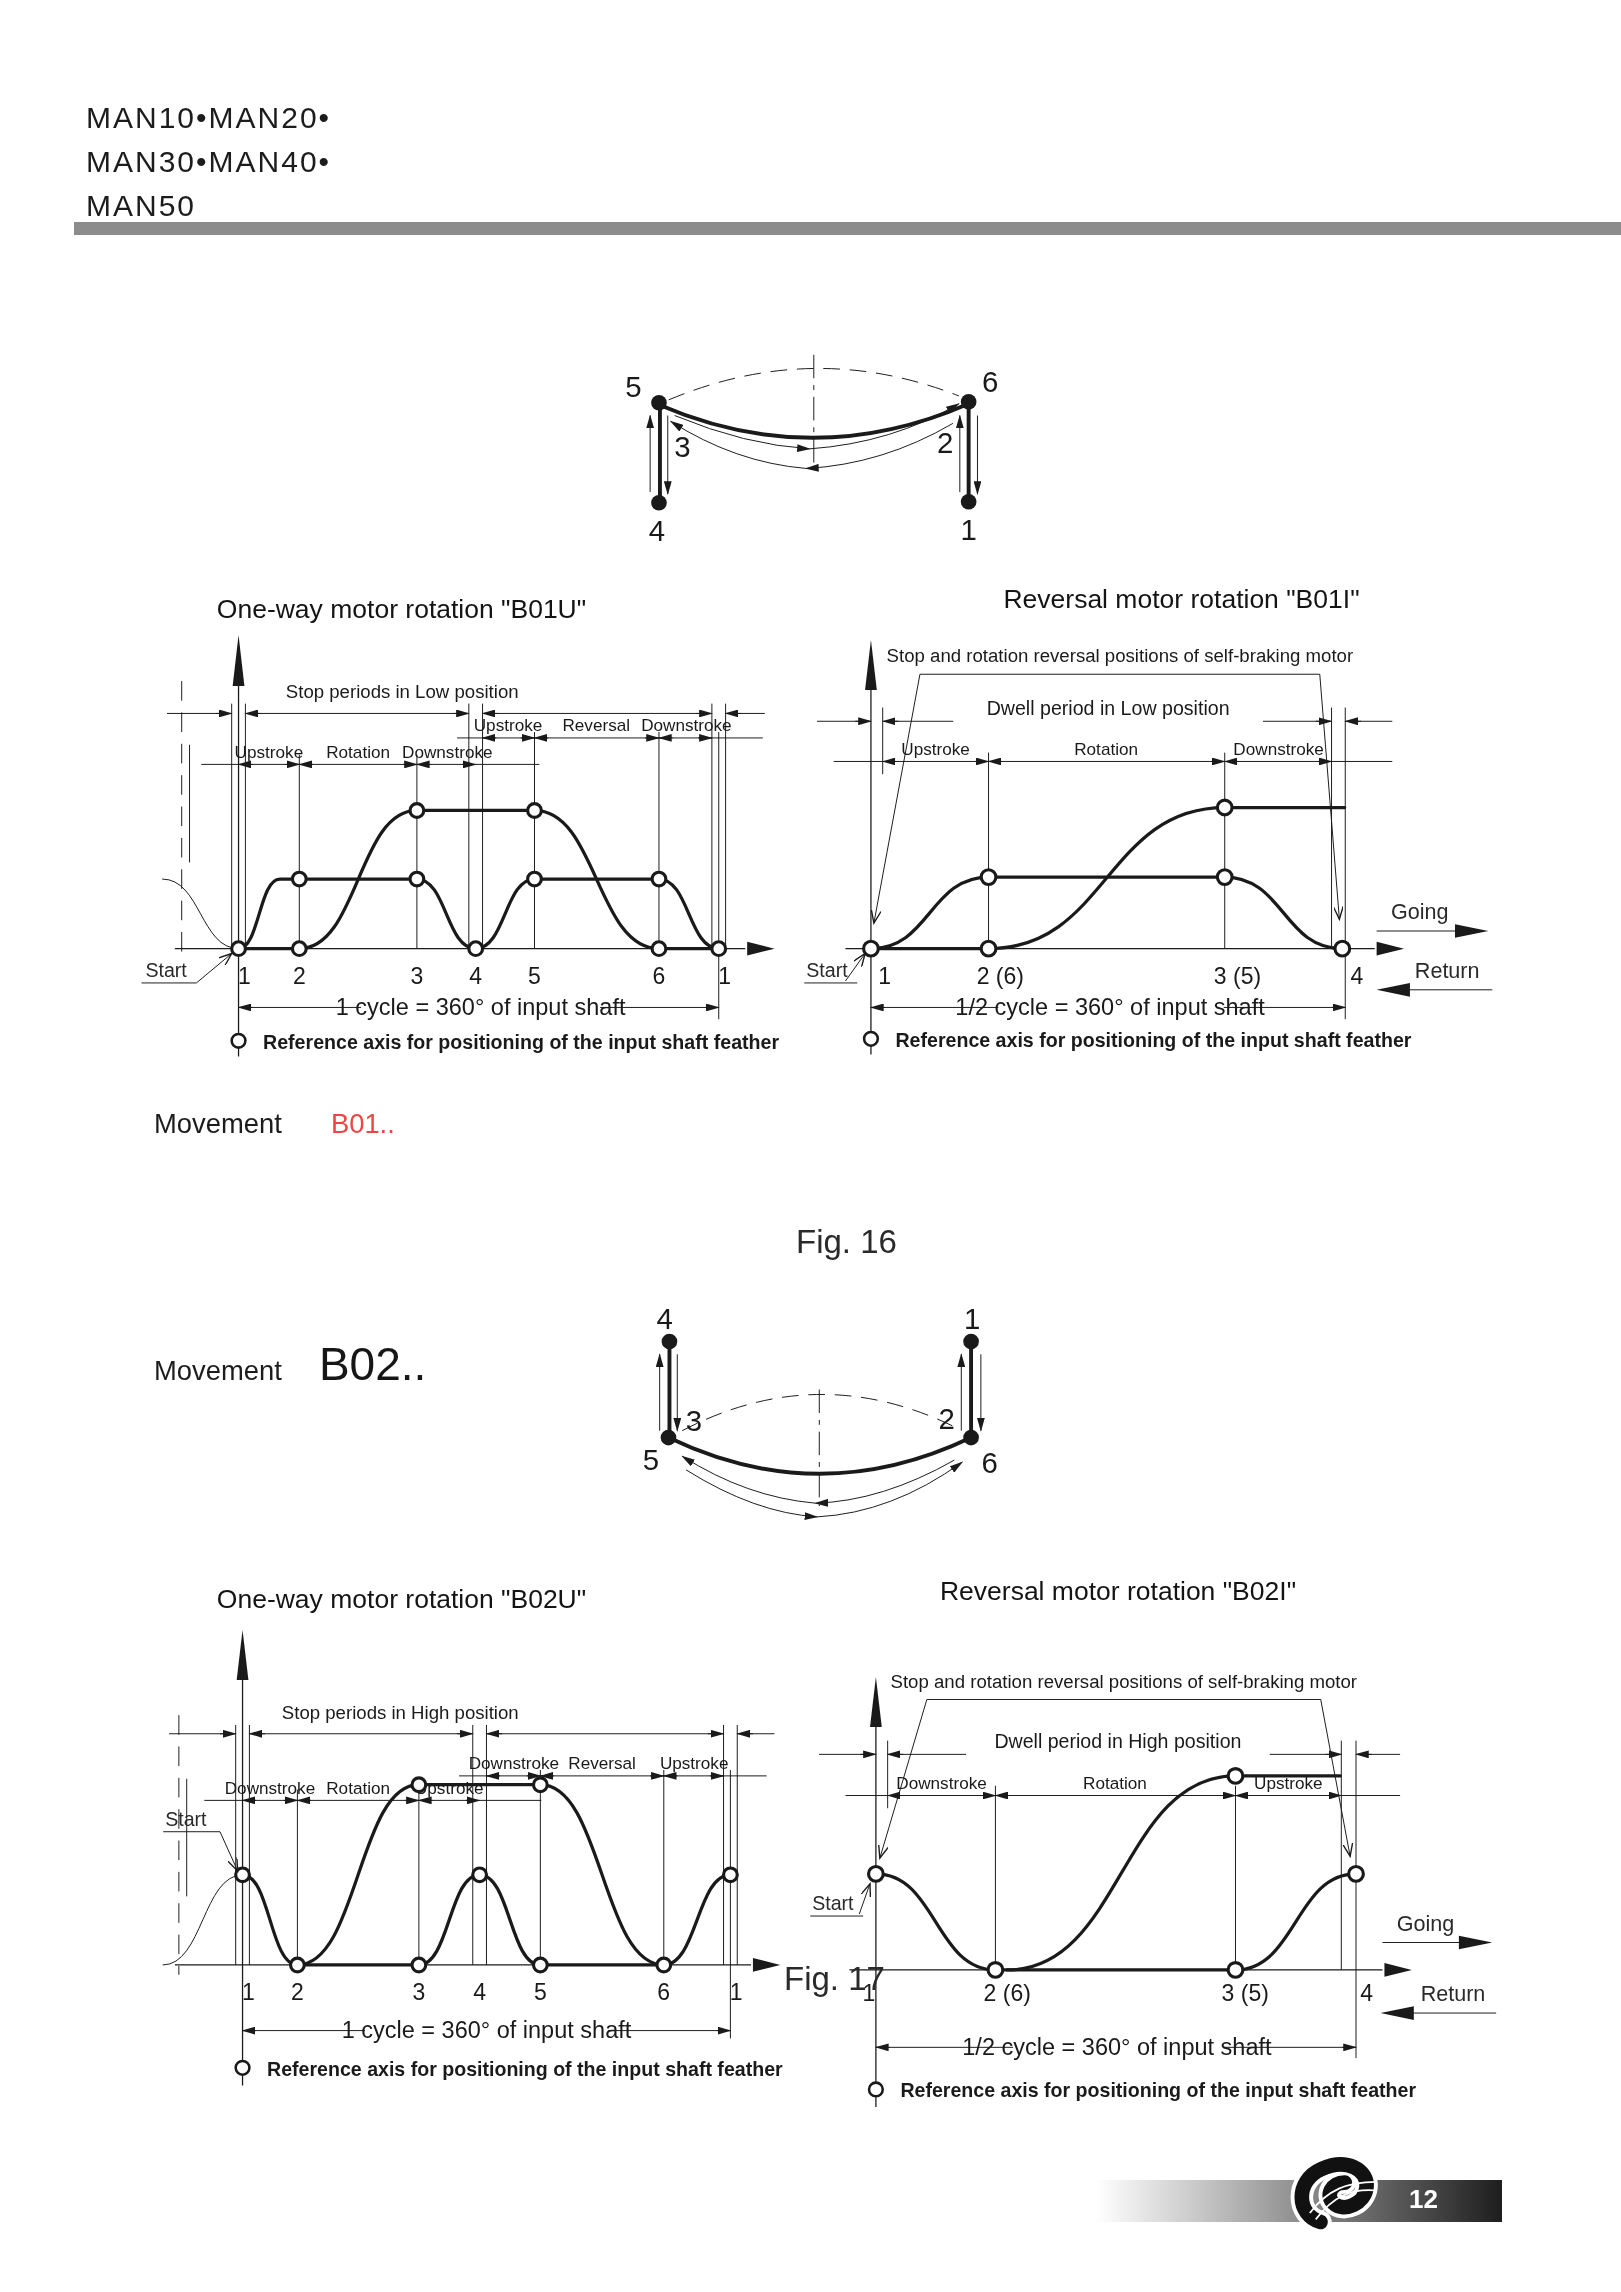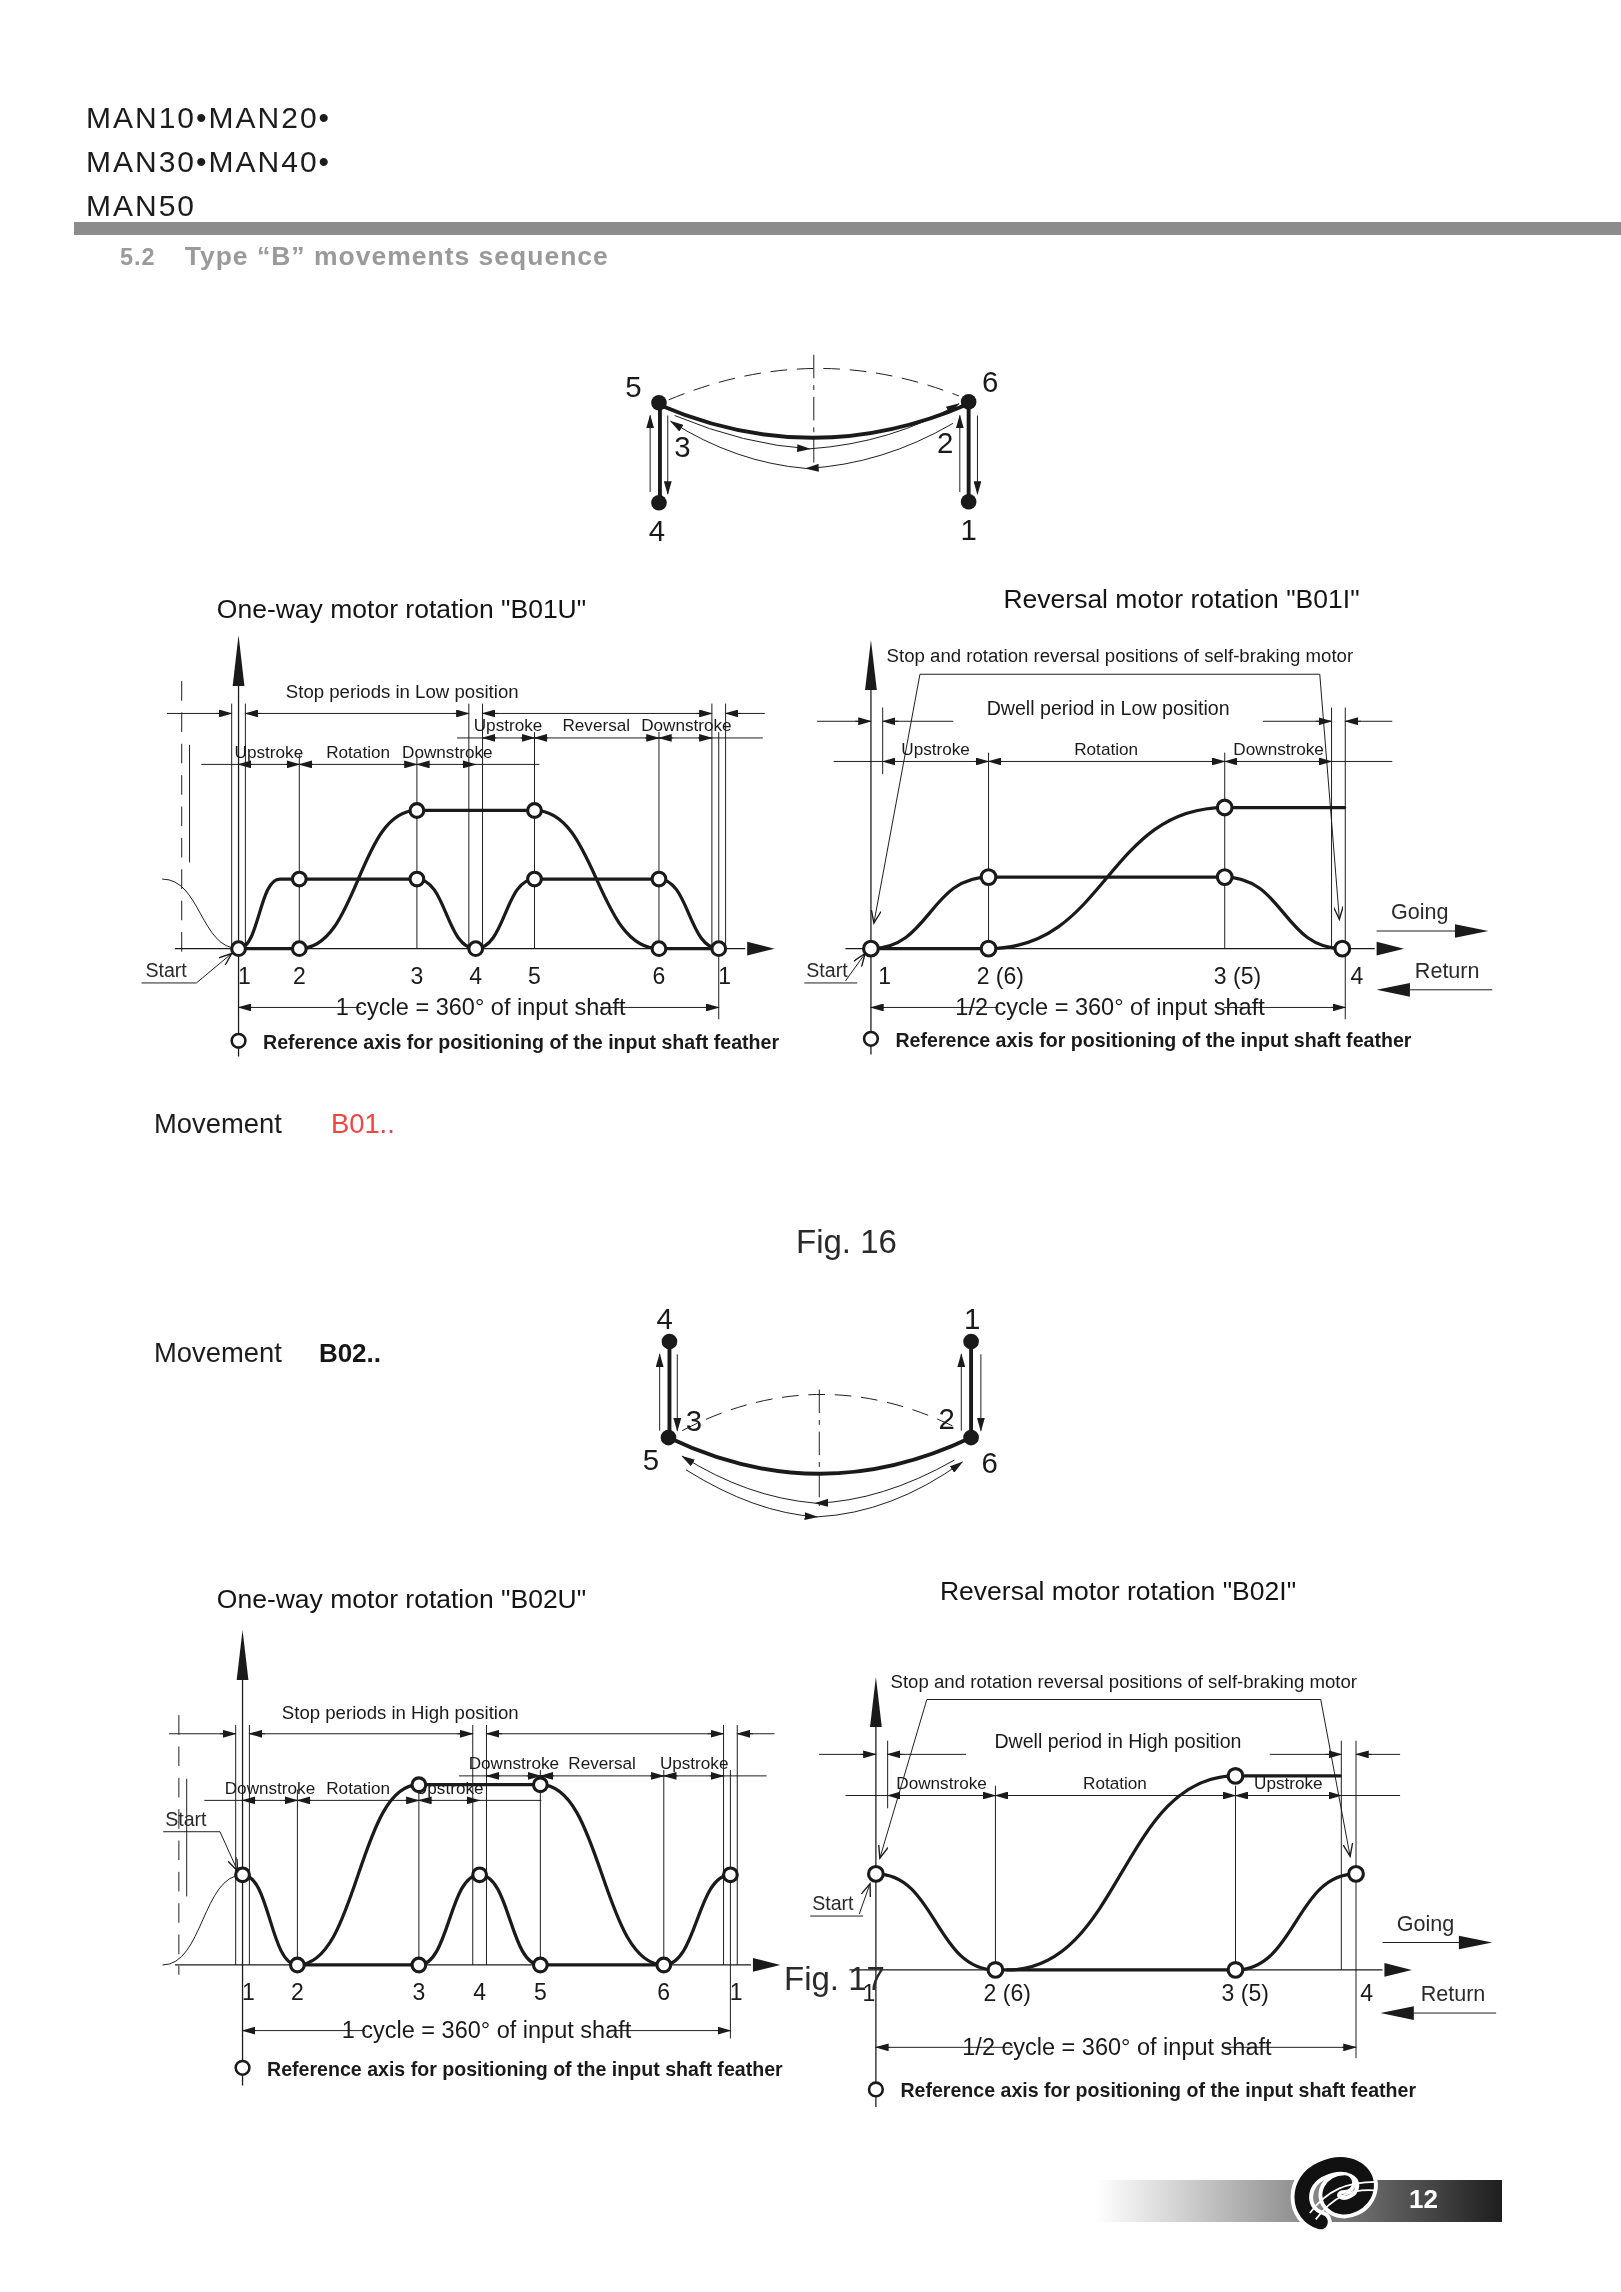--- a/index.html
+++ b/index.html
@@ -10,21 +10,21 @@
   .models{left:86px;top:96px;font-size:30px;line-height:44px;letter-spacing:2px;color:#1c1c1c;}
   .main-title{left:431px;top:135px;width:1098px;text-align:right;font-size:55px;font-weight:400;
               letter-spacing:6.9px;color:#161616;}
   .rule{left:74px;top:222px;width:1548px;height:12.7px;background:#8c8c8c;}
   .section{left:120px;top:241px;font-size:26.5px;font-weight:bold;color:#9a9a9a;letter-spacing:1px;}
   .section .num{margin-right:29px;}
   
   .gtitle{font-size:26.5px;text-align:center;color:#141414;}
   .movement{font-size:27.4px;color:#1c1c1c;}
   .movement .code{margin-left:49px;color:#ef4444;}
-  .movement2 .code{font-size:26px;font-weight:700;margin-left:37px;color:#161616;}
+  .movement2 .code{font-size:46px;font-weight:400;margin-left:37px;color:#161616;}
   .figcap{font-size:33px;color:#2a2a2a;}
   
   .pagebar{left:1096px;top:2180px;width:406px;height:42px;
            background:linear-gradient(to right,rgba(255,255,255,0) 0%,#cfcfcf 22%,#9a9a9a 45%,#565656 75%,#1e1e1e 100%);}
   .pagenum{left:1409px;top:2184px;font-size:26px;font-weight:bold;color:#ffffff;}
   
   svg{overflow:visible;}
   svg text{font-family:"Liberation Sans",sans-serif;fill:#1a1a1a;}
   .ln{stroke:#1a1a1a;stroke-width:1.3;fill:none;}
   .thin{stroke-width:1;}
@@ -44,23 +44,20 @@
 <body>
 
 <div class="page">
 
   <div class="abs models">
     <div>MAN10•MAN20•</div>
     <div>MAN30•MAN40•</div>
     <div>MAN50</div>
   </div>
   <div class="abs rule"></div>
-  <div class="abs section">
-    <span class="num">5.2</span><span>Type “B” movements sequence</span>
-  </div>
 
   <svg class="abs" style="left:549px;top:294px" width="510" height="294" viewBox="0 0 520 300">
     <defs>
       <marker id="ah" markerWidth="14" markerHeight="8" refX="13" refY="4" orient="auto" markerUnits="userSpaceOnUse">
         <path d="M0,0 L14,4 L0,8 Z" fill="#1a1a1a"></path>
       </marker>
       <marker id="oah" markerWidth="15" markerHeight="10" refX="13" refY="5" orient="auto" markerUnits="userSpaceOnUse">
         <path d="M0,0 L13,5 L0,10" fill="none" stroke="#1a1a1a" stroke-width="1.4"></path>
       </marker>
     </defs>

